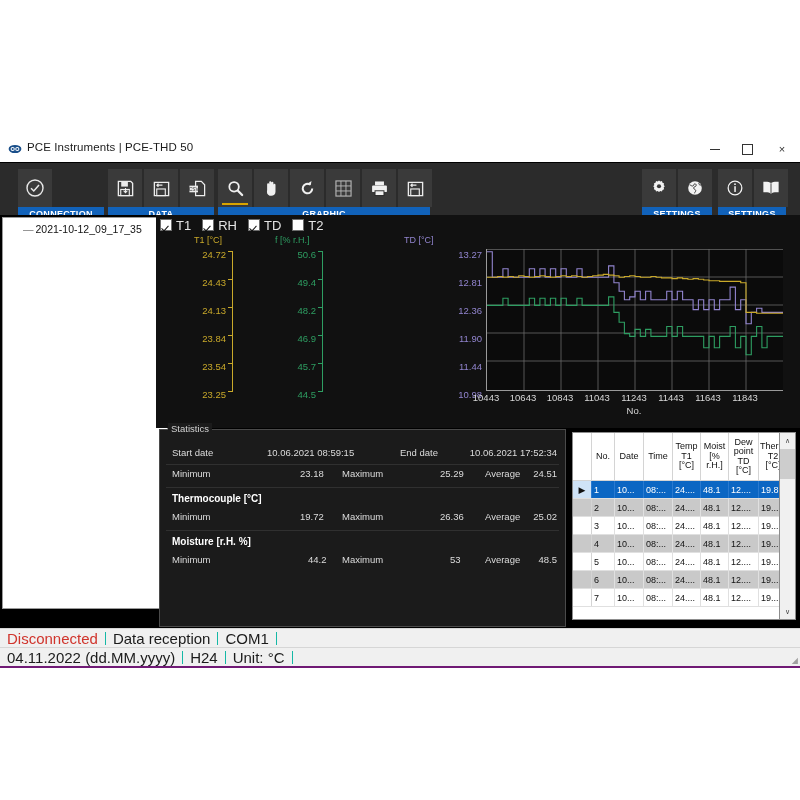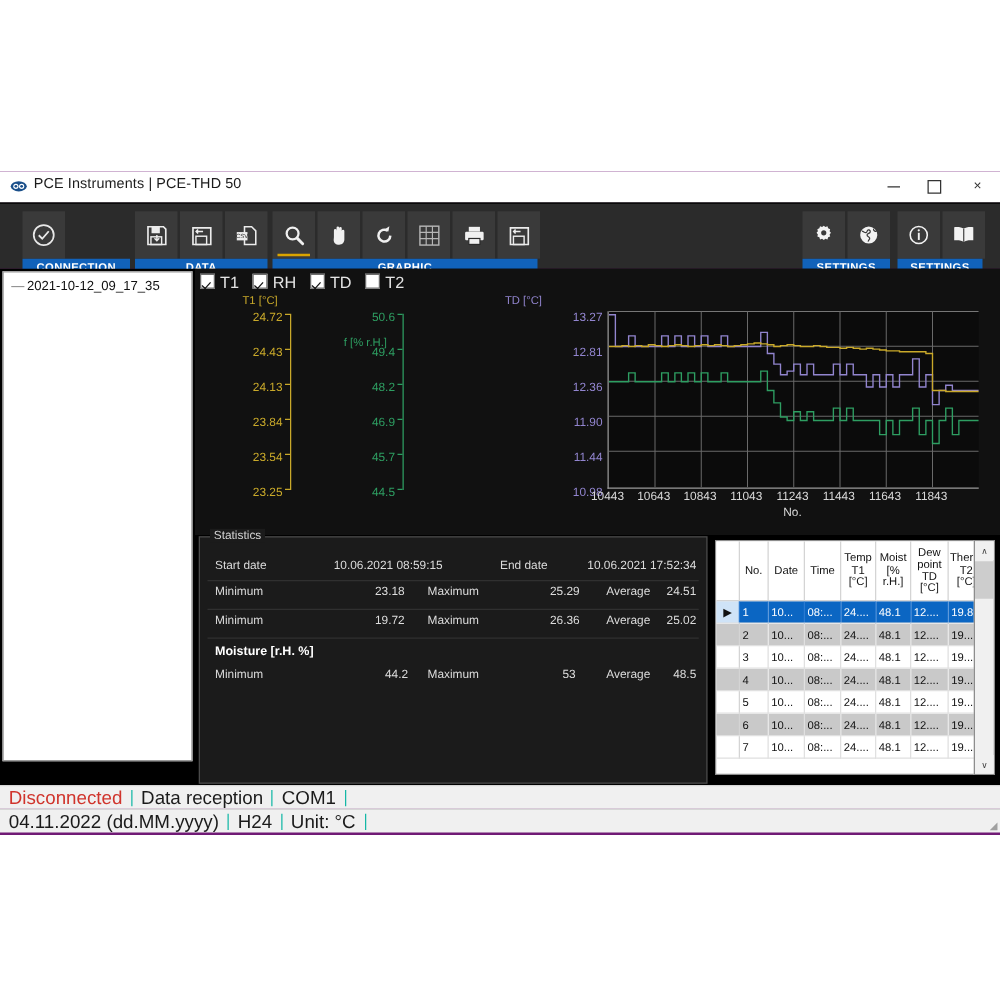--- a/index.html
+++ b/index.html
@@ -21,21 +21,21 @@
   .toolbar{position:relative;height:52px;background:#2b2b2b;border-top:1px solid #000;}
   .tbar-inner{position:absolute;left:18px;top:0;right:14px;height:52px;}
   .tgroupwrap{position:absolute;top:6px;display:flex;}
   .tbtn{width:34px;height:38px;background:#3a3a3a;margin-right:2px;position:relative;display:flex;align-items:center;justify-content:center;}
   .tbtn.active::after{content:"";position:absolute;left:4px;right:4px;bottom:2px;height:2px;background:#d9a400;}
   .tbtn svg{display:block;}
   .tlabel{position:absolute;height:13px;background:#1162ba;color:#fff;font-size:9px;font-weight:bold;letter-spacing:.3px;display:flex;align-items:center;justify-content:center;}
 
   
   .content{position:relative;height:413px;background:#000;}
-  .tree{position:absolute;left:2px;top:2px;width:150px;height:390px;background:#fff;border:1px solid #9a9a9a;overflow:hidden;}
+  .tree{position:absolute;left:2px;top:2px;width:150px;height:390px;background:#fff;border:1px solid #9a9a9a;overflow:hidden;padding-left:14px;}
   .tree-item{margin-top:5px;padding-left:6px;font-size:10.5px;color:#111;white-space:nowrap;}
   .tree-dash{color:#777;margin-right:2px;}
 
   
   .chartpanel{position:absolute;left:156px;top:0;width:644px;height:213px;background:#111111;}
   .legendbar{position:absolute;left:4px;top:3px;height:14px;display:flex;align-items:center;gap:0px;}
   .lg{display:flex;align-items:center;margin-right:11px;}
   .cbx{width:10px;height:10px;background:#fff;border:1px solid #6d6d6d;position:relative;margin-right:4px;}
   .cbx.on::after{content:"";position:absolute;left:2px;top:4px;width:3px;height:6px;border:solid #111;border-width:0 1.6px 1.6px 0;transform:rotate(42deg);}
   .lg span{font-size:13px;color:#e4e4e4;}
@@ -265,21 +265,21 @@
         <div style="top:146px;">23.25</div>
       </div>
       <div class="axspine" style="left:76px;top:36px;height:141px;background:#c9a92a;"></div>
       <div class="axtick" style="left:72px;top:36px;background:#c9a92a;"></div>
       <div class="axtick" style="left:72px;top:64px;background:#c9a92a;"></div>
       <div class="axtick" style="left:72px;top:92px;background:#c9a92a;"></div>
       <div class="axtick" style="left:72px;top:120px;background:#c9a92a;"></div>
       <div class="axtick" style="left:72px;top:148px;background:#c9a92a;"></div>
       <div class="axtick" style="left:72px;top:176px;background:#c9a92a;"></div>
 
-      <div class="axlabel" style="left:119px;top:20px;color:#2e9e62;margin-top:34px;">f [% r.H.]</div>
+      <div class="axlabel" style="left:119px;top:20px;color:#2e9e62;">f [% r.H.]</div>
       <div class="axticks" style="left:100px;top:28px;width:60px;color:#2e9e62;">
         <div style="top:6px;">50.6</div>
         <div style="top:34px;">49.4</div>
         <div style="top:62px;">48.2</div>
         <div style="top:90px;">46.9</div>
         <div style="top:118px;">45.7</div>
         <div style="top:146px;">44.5</div>
       </div>
       <div class="axspine" style="left:166px;top:36px;height:141px;background:#2e9e62;"></div>
       <div class="axtick" style="left:162px;top:36px;background:#2e9e62;"></div>
@@ -346,20 +346,23 @@
       <div class="srow">
         <span style="left:12px;top:3px;">Minimum</span>
         <span style="left:140px;top:3px;text-align:right;">23.18</span>
         <span style="left:182px;top:3px;">Maximum</span>
         <span style="left:280px;top:3px;">25.29</span>
         <span style="left:325px;top:3px;">Average</span>
         <span style="right:8px;top:3px;">24.51</span>
       </div>
       <div class="sdiv"></div>
 
+      <div class="srow" style="height:20px;">
+        <span class="shdr" style="left:12px;top:5px;">Thermocouple [°C]</span>
+      </div>
       <div class="srow">
         <span style="left:12px;top:3px;">Minimum</span>
         <span style="left:140px;top:3px;">19.72</span>
         <span style="left:182px;top:3px;">Maximum</span>
         <span style="left:280px;top:3px;">26.36</span>
         <span style="left:325px;top:3px;">Average</span>
         <span style="right:8px;top:3px;">25.02</span>
       </div>
       <div class="sdiv"></div>
 

